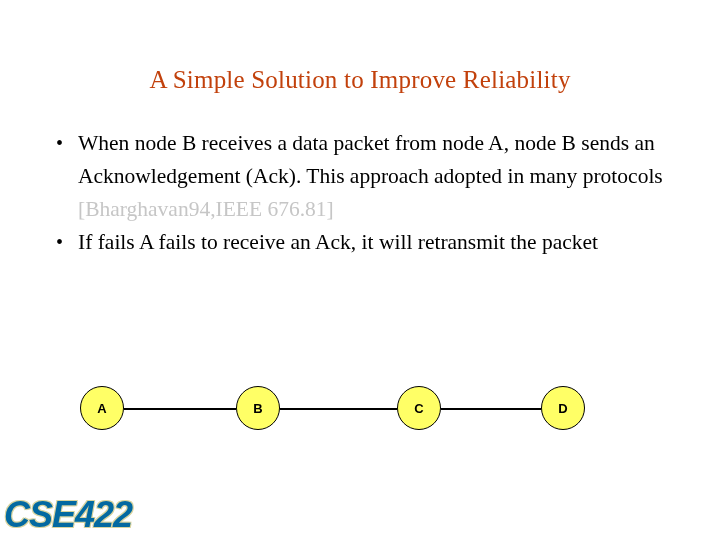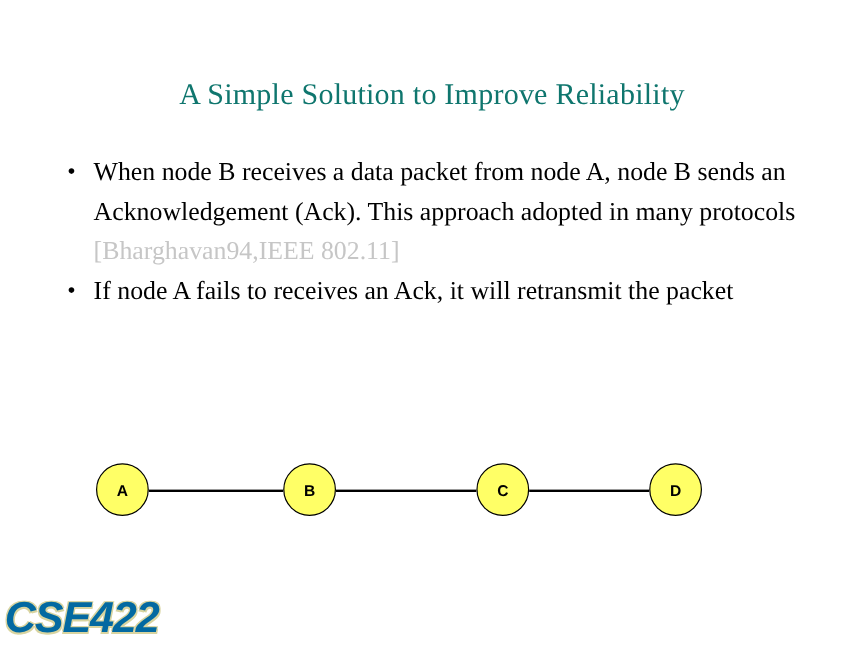--- a/index.html
+++ b/index.html
@@ -22,21 +22,21 @@
     background: #ffffff;
   }
   .title {
     position: absolute;
     left: 0;
     top: 66px;
     width: 720px;
     text-align: center;
     font-family: "Liberation Serif", serif;
     font-size: 25px;
-    color: #0f766e;
+    color: #c2410c;
     letter-spacing: 0.2px;
   }
   .body-block {
     position: absolute;
     left: 56px;
     top: 127px;
     width: 620px;
   }
   .bullet-row {
     display: flex;
@@ -110,26 +110,26 @@
 <body>
 
 <div class="slide">
 
   <div class="title">A Simple Solution to Improve Reliability</div>
 
   <div class="body-block">
 
     <div class="bullet-row">
       <span class="bullet-mark">•</span>
-      <span class="bullet-text"><span>When node B receives a data packet from node A, node B sends an Acknowledgement (Ack). This approach adopted in many protocols </span><span class="dim-ref">[Bharghavan94,IEEE 802.11]</span></span>
+      <span class="bullet-text"><span>When node B receives a data packet from node A, node B sends an Acknowledgement (Ack). This approach adopted in many protocols </span><span class="dim-ref">[Bharghavan94,IEEE 676.81]</span></span>
     </div>
 
     <div class="bullet-row">
       <span class="bullet-mark">•</span>
-      <span class="bullet-text"><span>If node A fails to receives an Ack, it will retransmit the packet</span></span>
+      <span class="bullet-text"><span>If fails A fails to receive an Ack, it will retransmit the packet</span></span>
     </div>
 
   </div>
 
   <div class="diagram">
     <div class="link-line" style="left:124px;width:112px;"></div>
     <div class="link-line" style="left:280px;width:117px;"></div>
     <div class="link-line" style="left:441px;width:100px;"></div>
 
     <div class="node" style="left:80px;">

